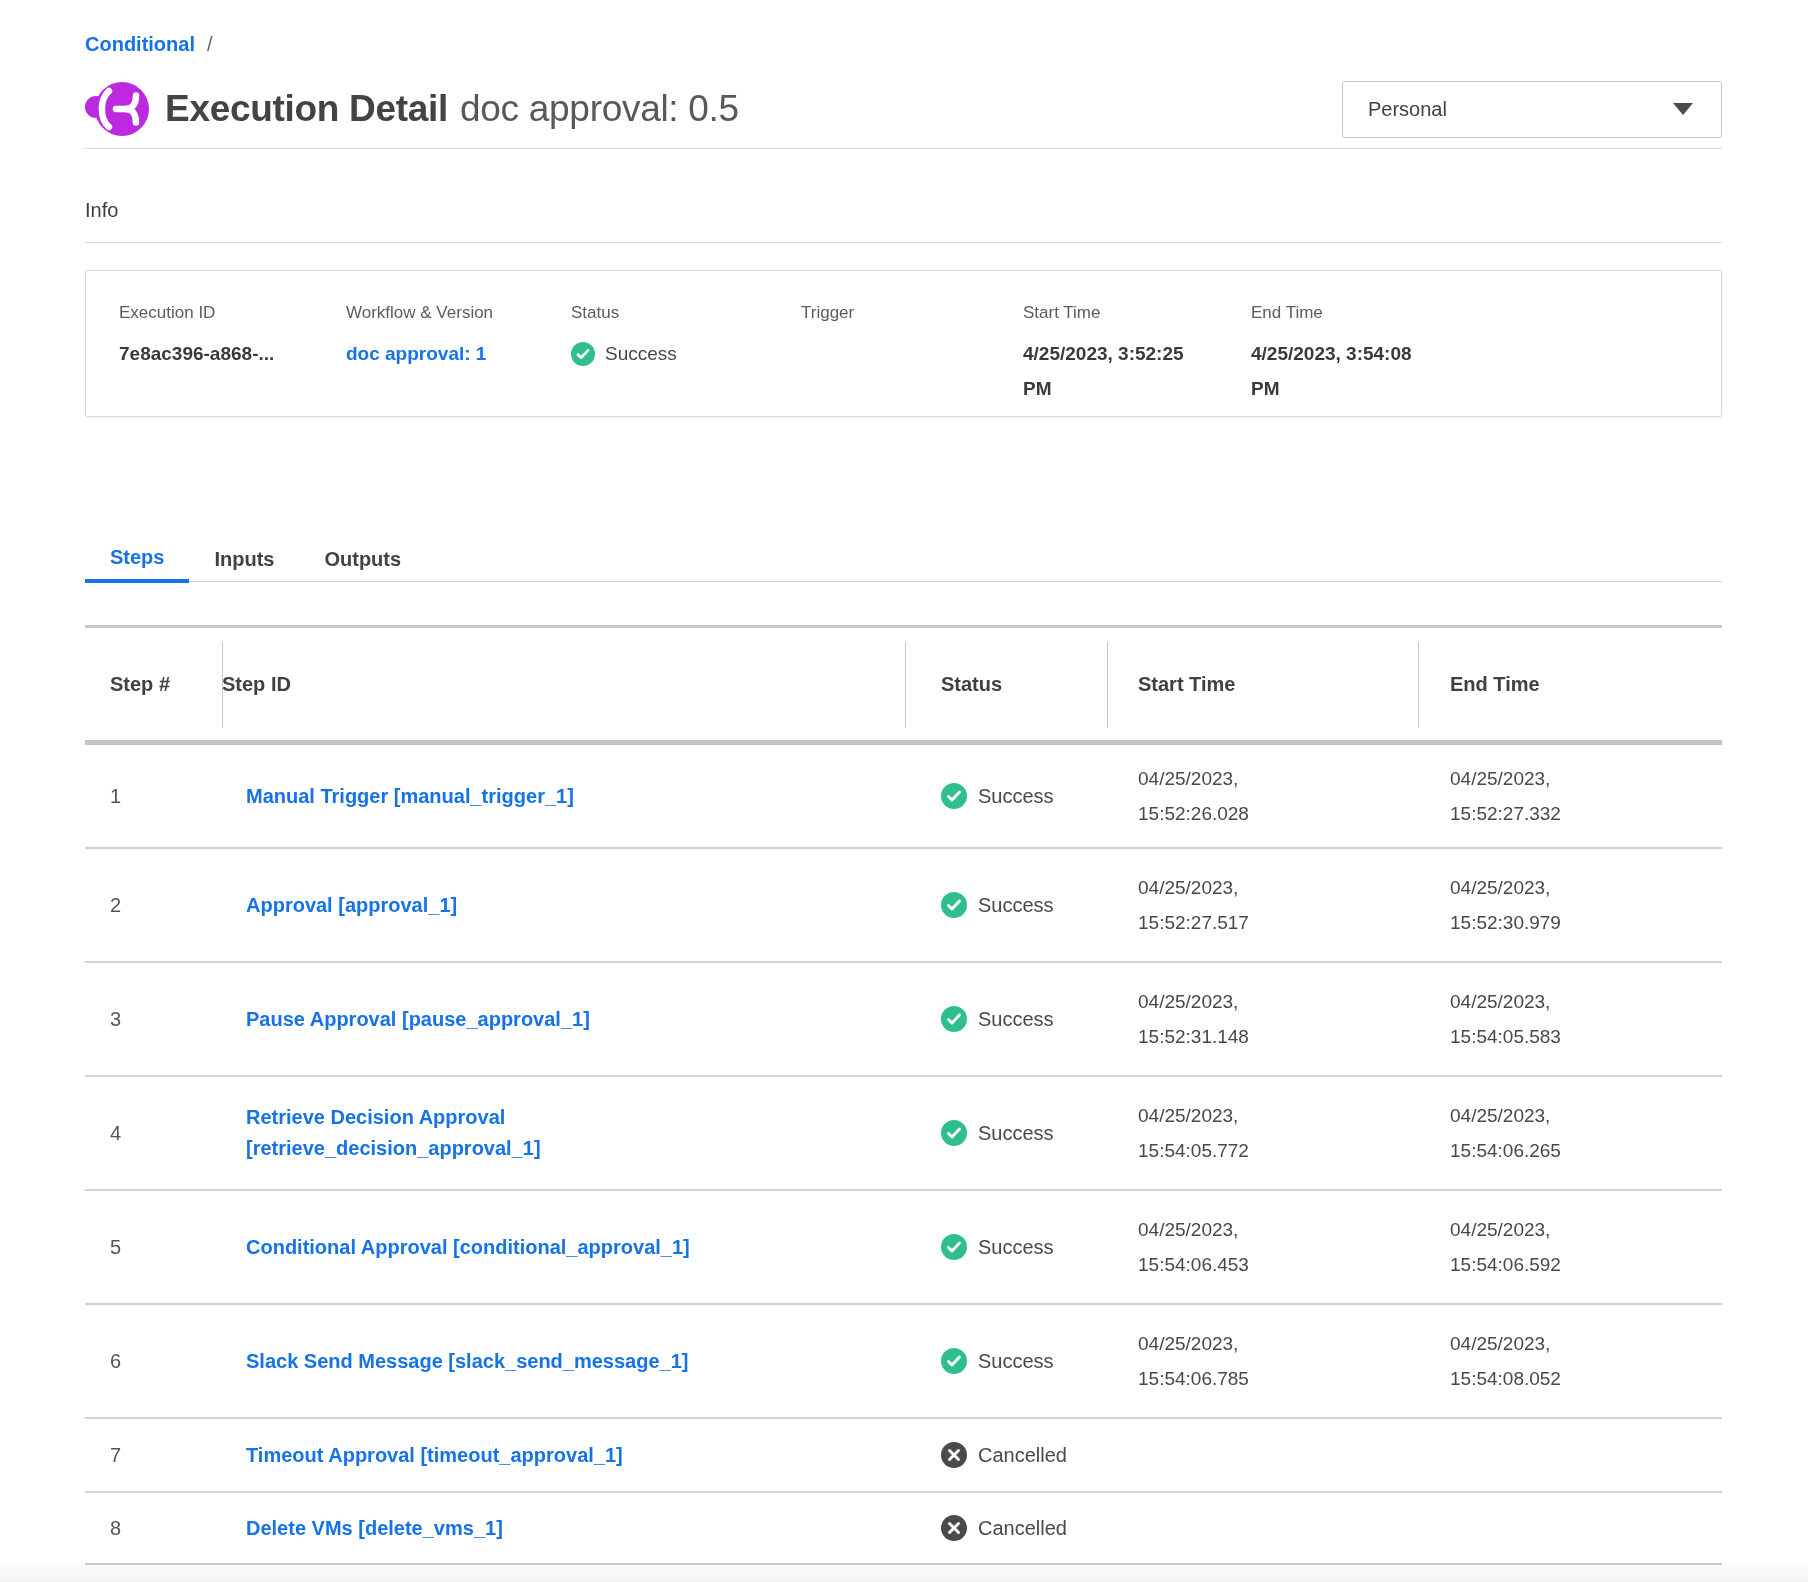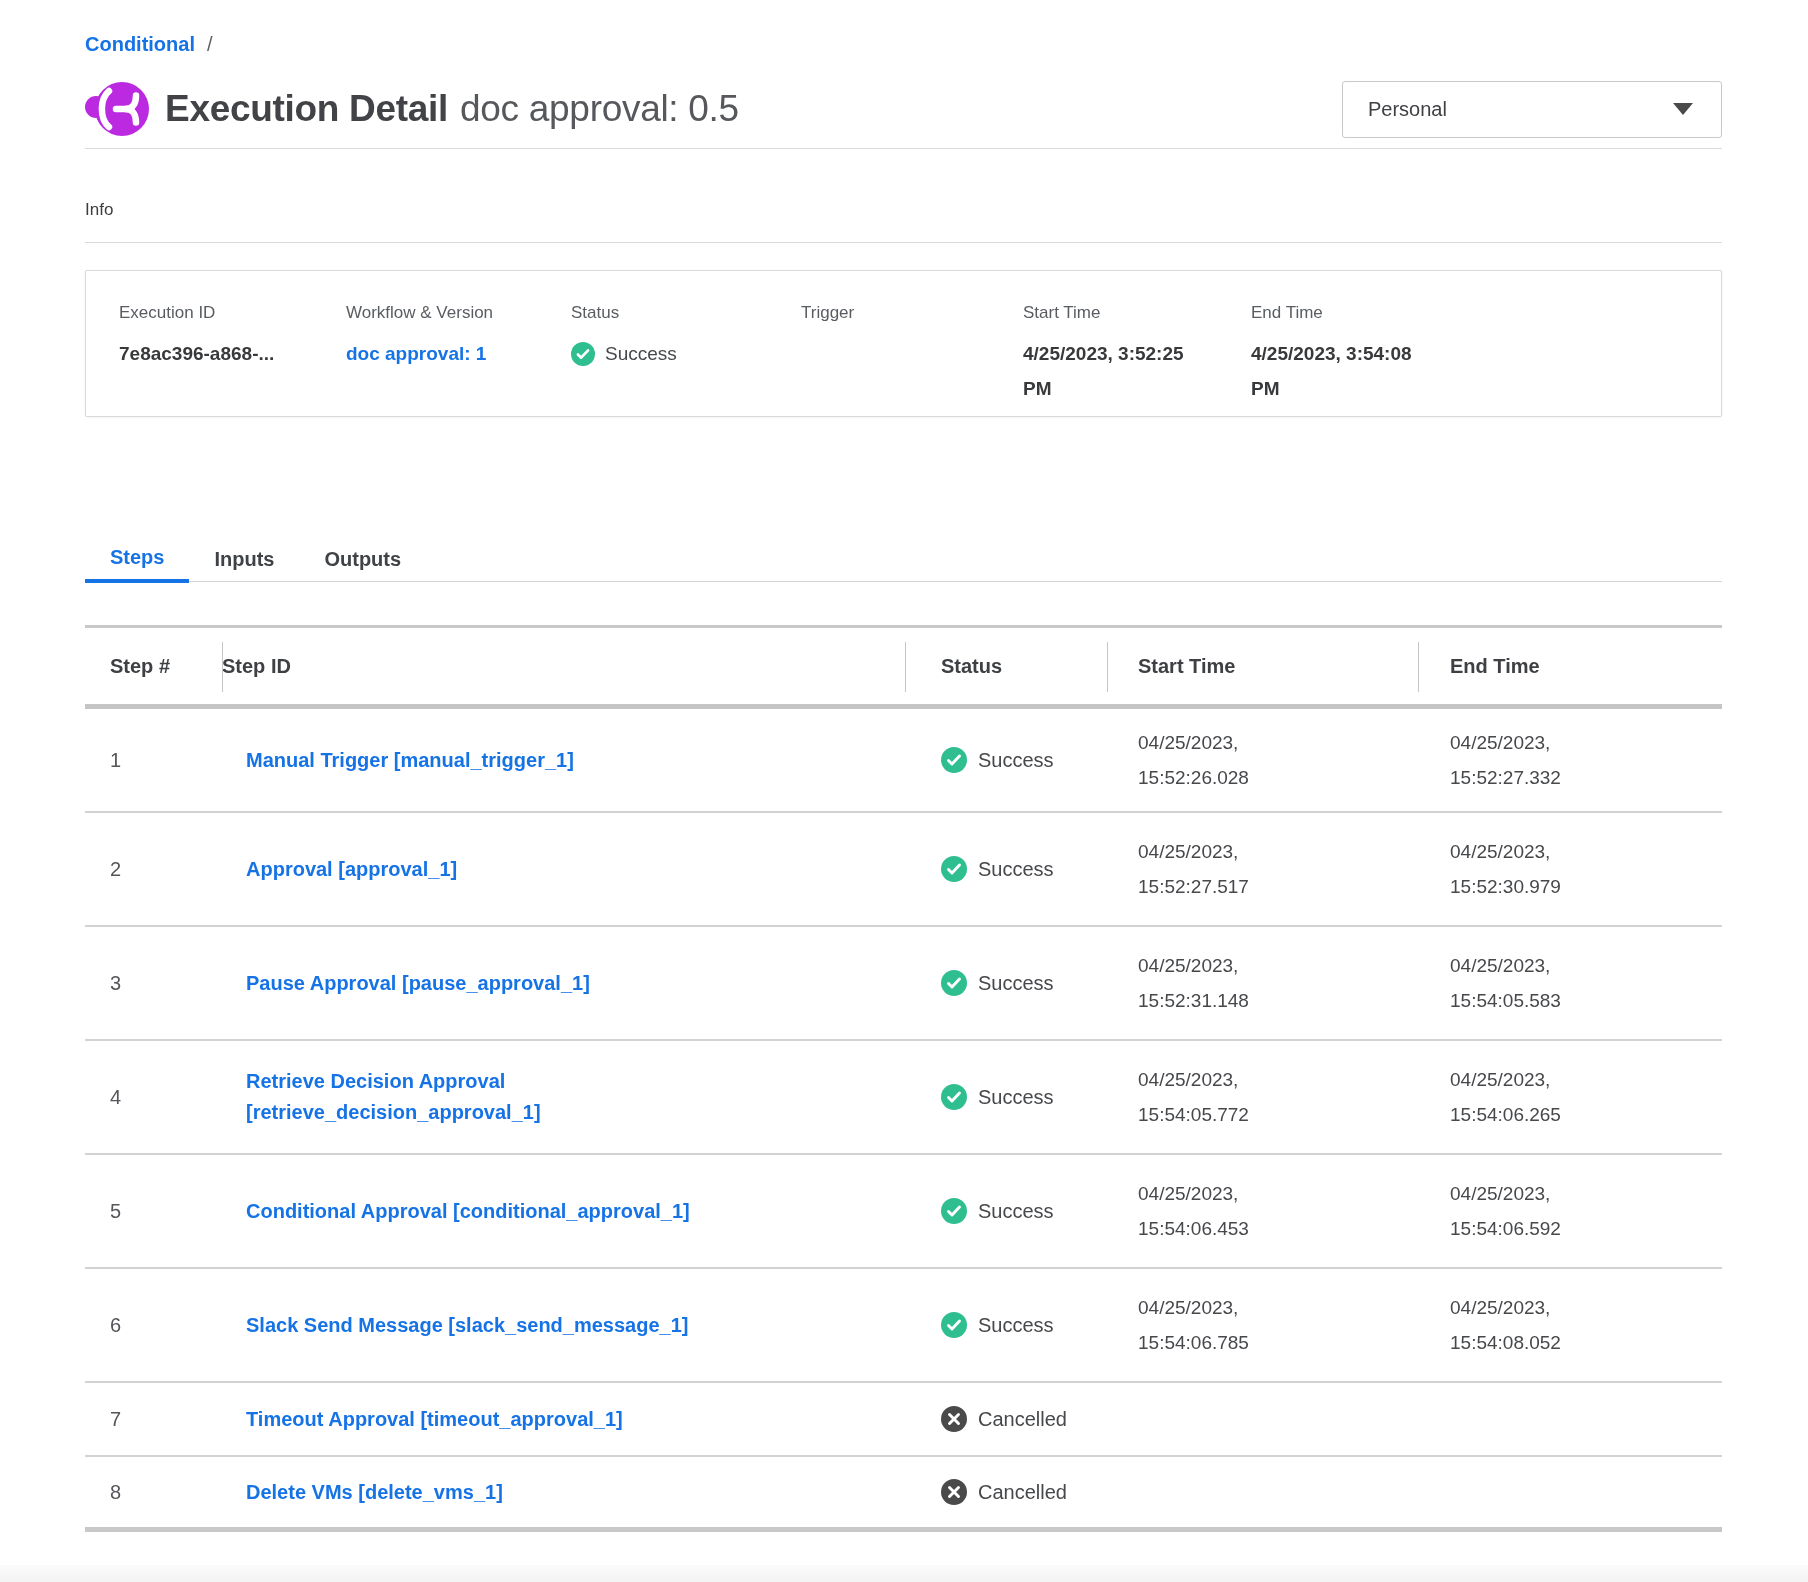--- a/index.html
+++ b/index.html
@@ -33,21 +33,21 @@
   h1 .subtitle{font-weight:400;color:#56585c;margin-left:12px;}
   .selector{margin-left:auto;width:380px;height:57px;border:1px solid #c9c9c9;border-radius:3px;
     display:flex;align-items:center;padding:0 28px 0 25px;cursor:pointer;background:#fff;}
   .selector .sel-label{font-size:20px;color:#3f4145;}
   .caret{margin-left:auto;width:0;height:0;border-left:10px solid transparent;
     border-right:10px solid transparent;border-top:12px solid #4a4a4a;}
 
   .rule{border:none;border-top:1px solid var(--line-light);margin-top:8px;}
 
   
-  .info-title{margin-top:46px;font-size:17px;font-weight:400;color:#3b3d40;line-height:30px;}
+  .info-title{margin-top:46px;font-size:20px;font-weight:400;color:#3b3d40;line-height:30px;}
   .rule2{border:none;border-top:1px solid #d9d9d9;margin-top:17px;}
   .info-card{margin-top:27px;height:147px;border:1px solid #d8d8d8;border-radius:2px;
     box-shadow:0 1px 3px rgba(0,0,0,0.05);padding:31px 0 0 33px;
     display:grid;grid-template-columns:227px 225px 230px 222px 228px 1fr;}
   .f-label{font-size:17px;color:var(--text-label);line-height:22px;}
   .f-value{margin-top:12px;font-size:19px;line-height:35px;color:#38393b;font-weight:600;}
   .f-value.time{max-width:190px;}
   .f-value a{color:var(--blue);text-decoration:none;font-weight:700;margin-top:35px;}
   .badge{display:inline-flex;align-items:center;}
   .badge .stext{margin-left:10px;font-size:19px;font-weight:400;color:#46484b;}
@@ -59,21 +59,21 @@
 
   
   .tabs{margin-top:118px;display:flex;position:relative;height:48px;}
   .tabs::after{content:'';position:absolute;left:0;right:0;bottom:1px;height:1px;background:#d5d5d5;}
   .tab{font-size:20px;font-weight:600;color:#3f4347;padding:0 25px;display:flex;align-items:center;
     cursor:pointer;position:relative;z-index:1;}
   .tab.active{color:var(--blue);border-bottom:4px solid var(--blue);}
 
   
   .thead{margin-top:42px;border-top:3px solid var(--line-thick);border-bottom:5px solid #c5c5c5;
-    height:84px;display:grid;grid-template-columns:137px 683px 202px 311px 1fr;}
+    height:120px;display:grid;grid-template-columns:137px 683px 202px 311px 1fr;}
   .thead .hcell{display:flex;align-items:center;font-size:20px;font-weight:700;color:#3e4043;position:relative;}
   .thead .hcell+.hcell::before{content:'';position:absolute;left:0;top:14px;bottom:12px;width:1px;background:#c6c6c6;}
   .h-num{padding-left:25px;}
   .h-num span{display:inline-block;max-width:3.1em;line-height:27px;}
   .h-id{}
   .h-status{padding-left:36px;}
   .h-start{padding-left:31px;}
   .h-end{padding-left:32px;}
 
   .tbody{border-bottom:5px solid var(--line-thick);}

